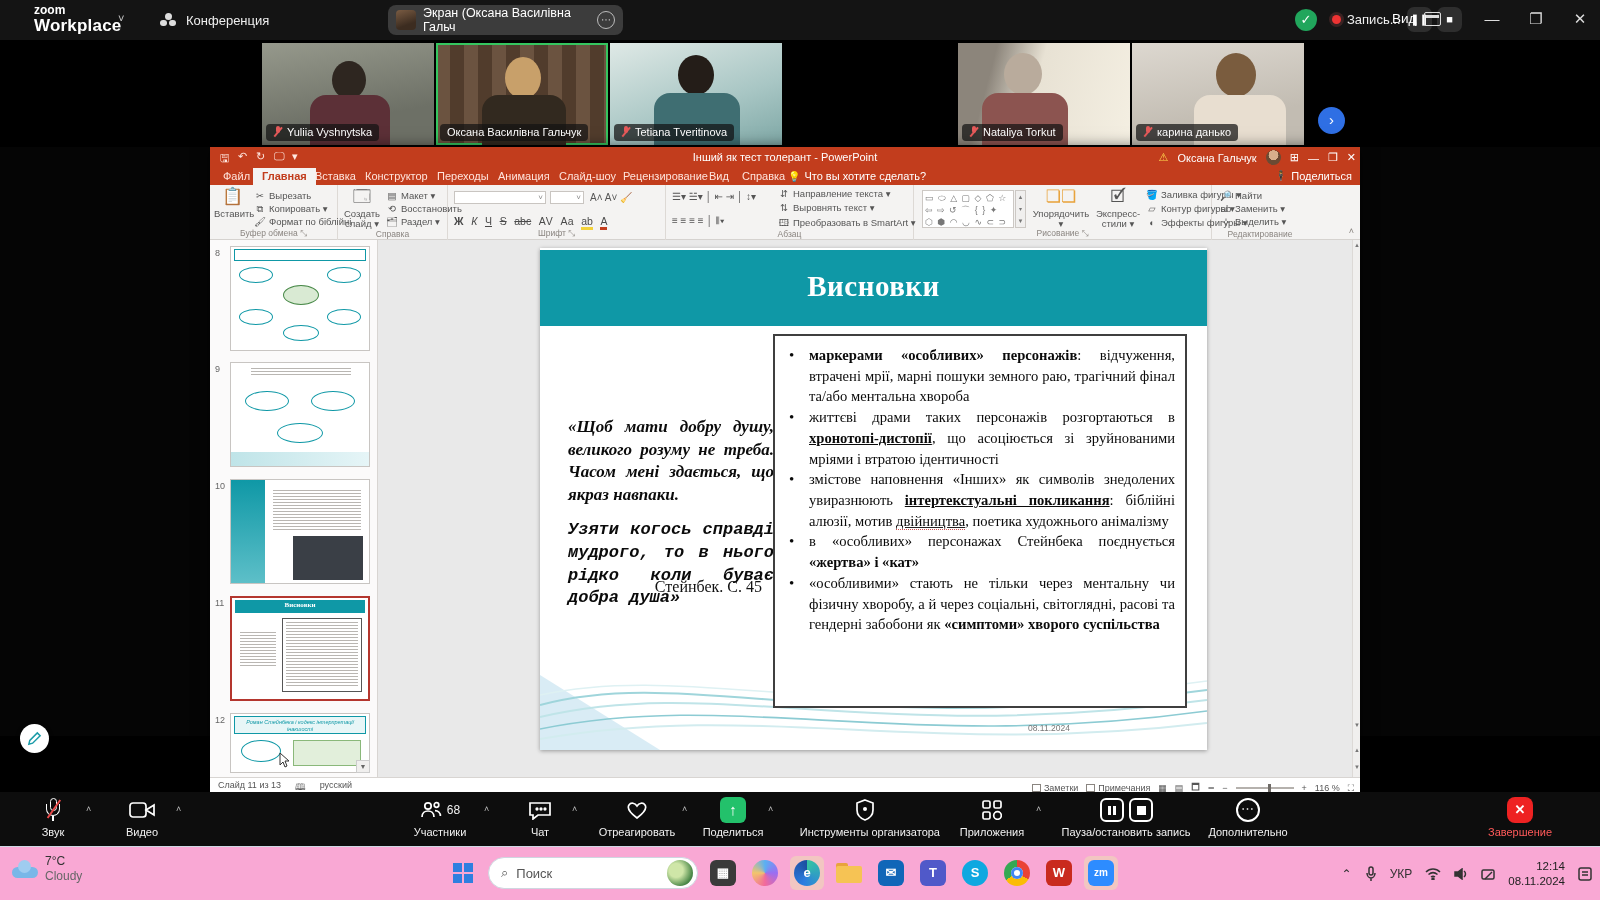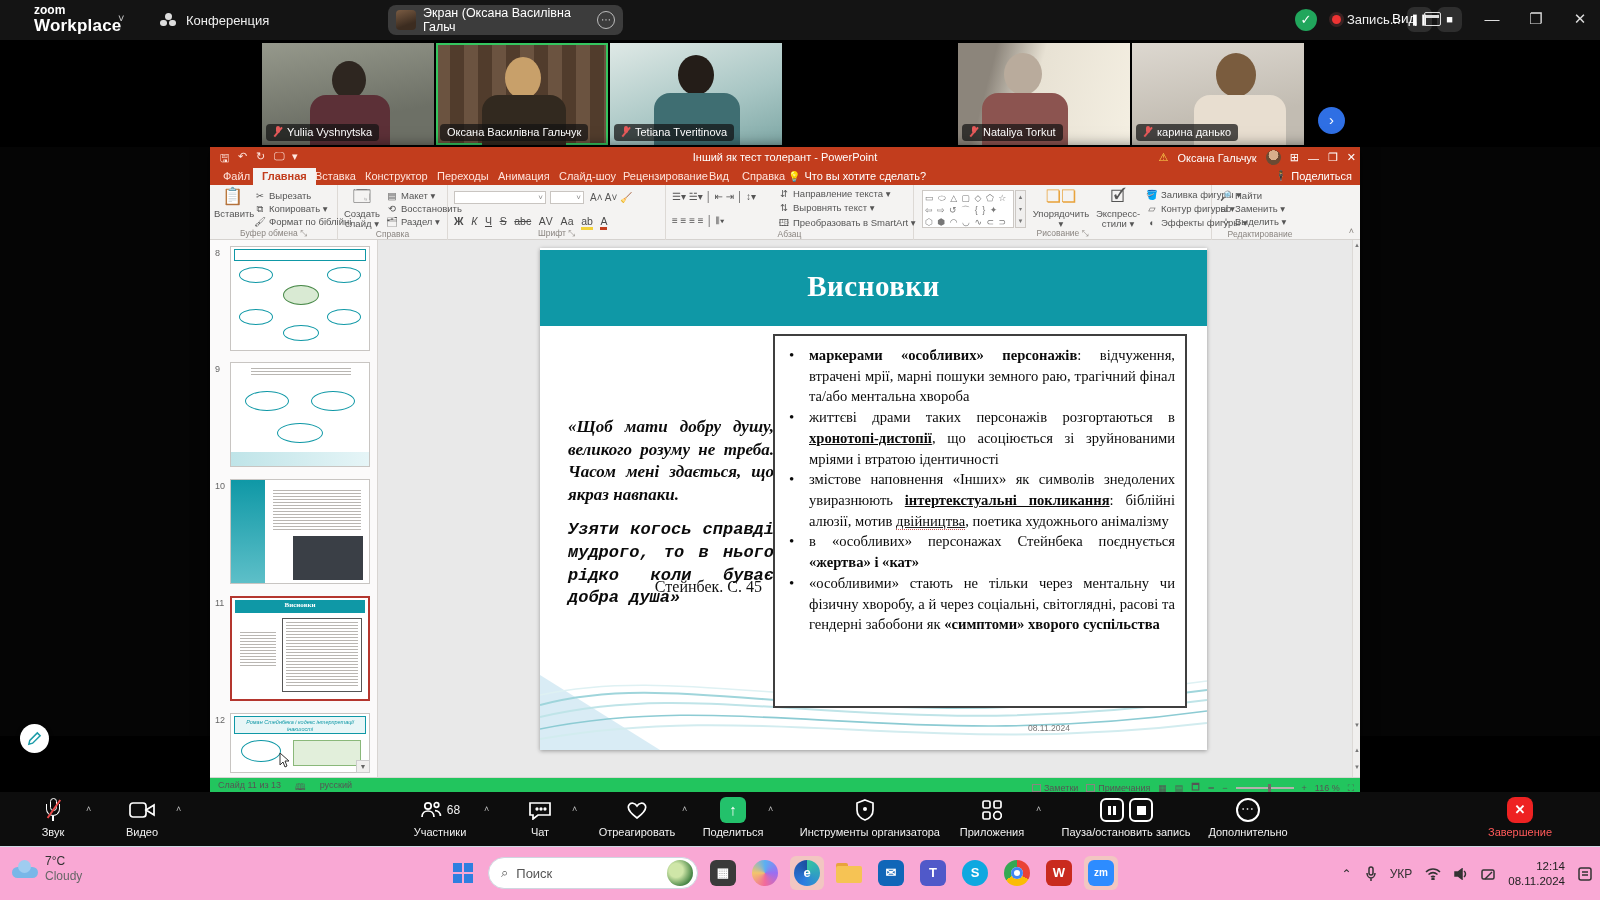--- a/index.html
+++ b/index.html
@@ -95,21 +95,21 @@
   .bbox li::before { content:"•"; position:absolute; left:6px; font-size:15px; }
   .bold { font-weight:bold; }
   .bu { font-weight:bold; text-decoration:underline; }
   .usq { text-decoration:underline; text-decoration-color:#222; border-bottom:1px dotted #d05050; }
   .slidedate { position:absolute; left:488px; top:475px; font-size:8.5px; color:#777; }
   .wavewrap { position:absolute; left:0; bottom:0; width:100%; height:105px; pointer-events:none; }
 
   
   .vscroll { position:absolute; right:0; top:93px; width:8px; height:537px; background:#f0efee; border-left:1px solid #dcd9d6; font-size:6px; color:#777; text-align:center; }
   .vs-btn { position:absolute; left:0; width:8px; height:10px; line-height:10px; }
-  .statusbar { position:absolute; left:0; bottom:0; width:100%; height:15px; background:#22c55e; border-top:1px solid #d8d5d2; font-size:9px; color:#555; }
+  .statusbar { position:absolute; left:0; bottom:0; width:100%; height:15px; background:#ffffff; border-top:1px solid #d8d5d2; font-size:9px; color:#555; }
   .sb-left { position:absolute; left:8px; top:2px; display:flex; gap:14px; }
   .sb-right { position:absolute; right:6px; top:2px; display:flex; gap:8px; align-items:center; }
   .sb-ico { display:inline-block; width:9px; height:8px; border:1px solid #8a8580; margin-right:3px; vertical-align:-1px; }
   .zslider { width:58px; height:2px; background:#b5b1ad; position:relative; }
   .zslider i { position:absolute; left:32px; top:-3px; width:3px; height:8px; background:#6f6b67; }
 
   
   #ztb { position:absolute; left:0; top:792px; width:1600px; height:54px; background:#0d0d0d; color:#fff; }
   .zitem { position:absolute; top:5px; text-align:center; font-size:11px; color:#f2f2f2; }
   .zitem .ic { height:26px; display:flex; align-items:center; justify-content:center; margin-bottom:3px; }

